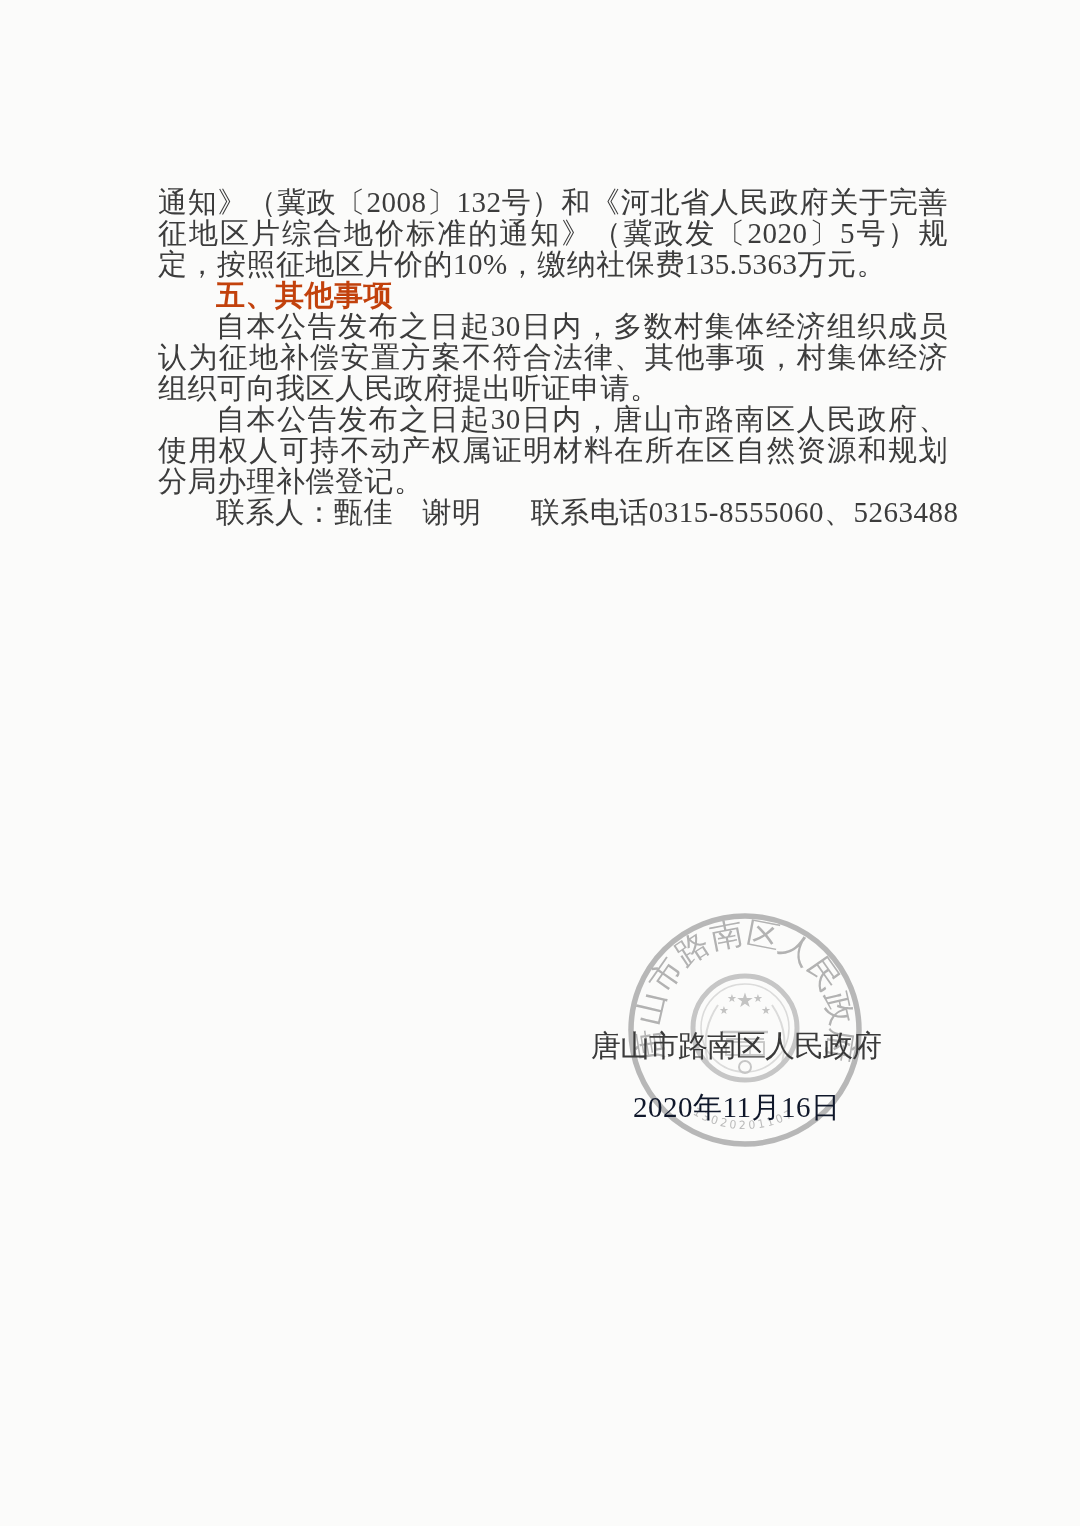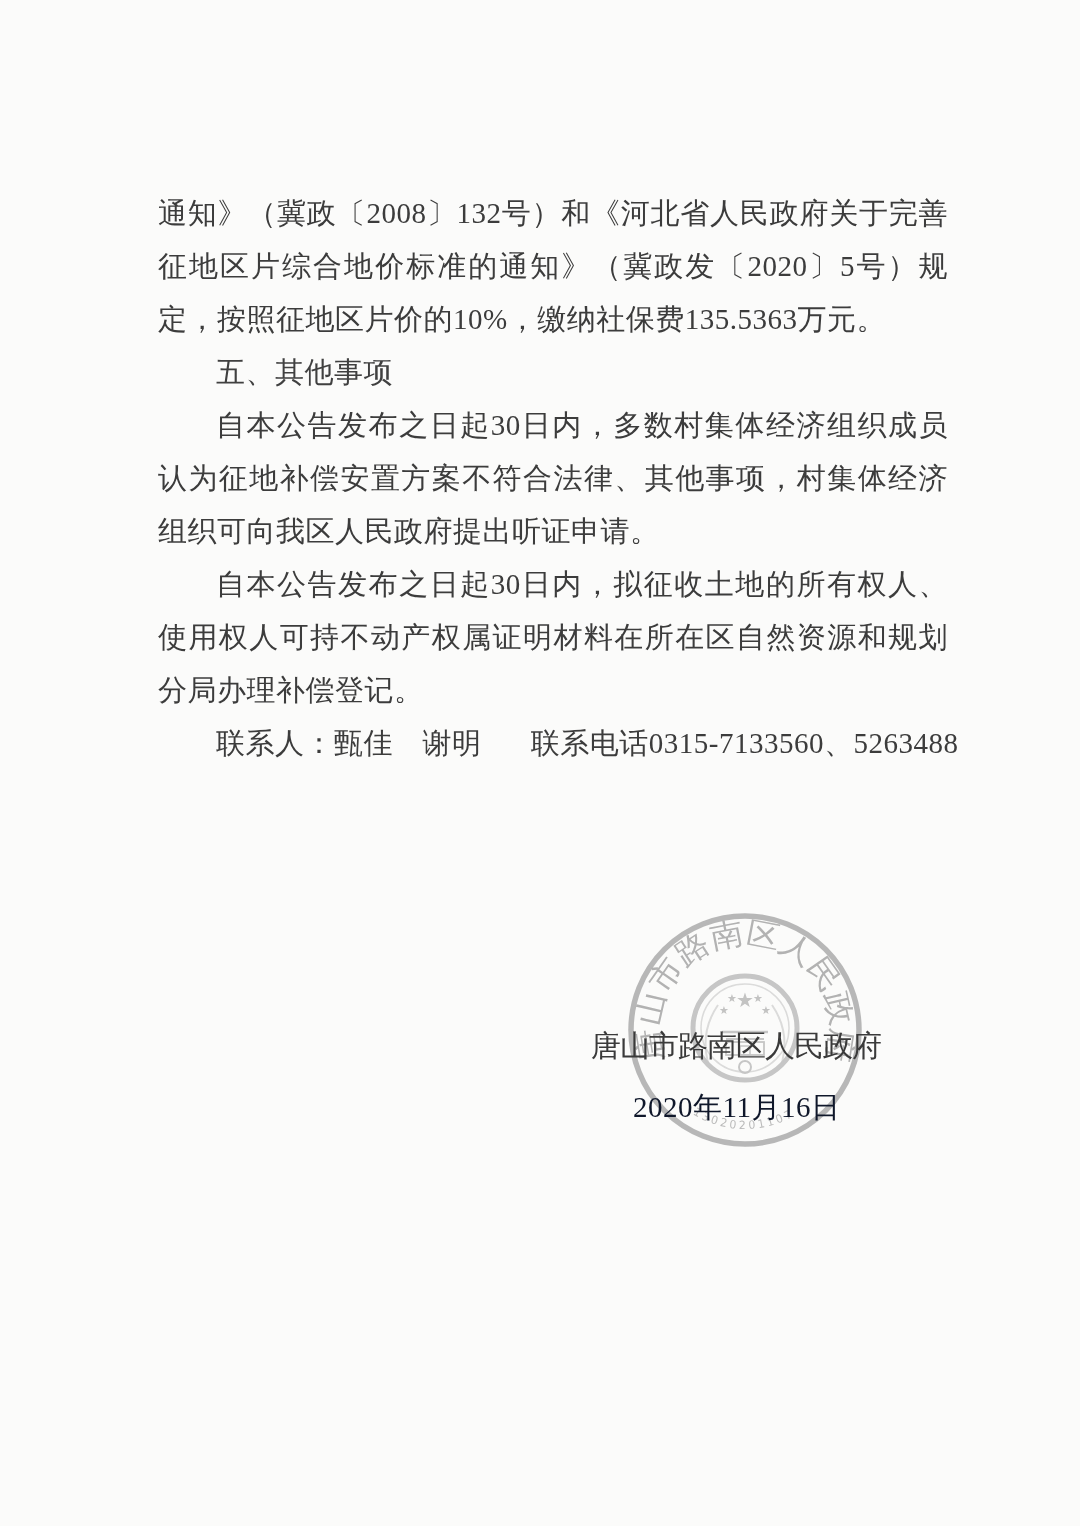--- a/index.html
+++ b/index.html
@@ -7,27 +7,27 @@
     position:relative;
     width:1080px;height:1526px;
     margin:0 auto;
     background:#fbfbfa;
     font-family:"Liberation Serif","DejaVu Serif",serif;
     color:#3c3c3c;
     overflow:hidden;
   }
   .content{
     position:absolute;left:158px;top:187px;width:790px;
-    font-size:29px;line-height:53px;
+    font-size:29px;line-height:31px;
     text-align:justify;text-justify:inter-ideograph;
     letter-spacing:0.5px;
   }
   .content p{margin:0;}
   .para-indent{text-indent:2em;}
-  .heading{font-weight:normal;color:#404040;margin:5px 0;}
+  .heading{font-weight:bold;color:#c2410c;margin:5px 0;}
   .p-registration{margin-top:6px;}
   .contact-line{margin-top:55px;white-space:nowrap;text-indent:2em;}
   .contact-phone{margin-left:1.7em;}
   .seal{position:absolute;left:626px;top:911px;width:238px;height:238px;opacity:0.92;}
   .sig-issuer{
     position:absolute;left:591px;top:1028px;
     font-size:30px;line-height:36px;letter-spacing:-1px;
     color:#3a3a3a;white-space:nowrap;
   }
   .sig-date{
@@ -78,20 +78,20 @@
 
     <text font-size="11.5" letter-spacing="3" font-family="DejaVu Sans, sans-serif" opacity="0.8" fill="#a4a4a4">
       <textPath href="#sealCodeArc" xlink:href="#sealCodeArc" startOffset="0" textLength="108" lengthAdjust="spacingAndGlyphs">13020201107</textPath>
     </text>
   </svg>
 
   <div class="content">
     <p>通知》（冀政〔2008〕132号）和《河北省人民政府关于完善征地区片综合地价标准的通知》（冀政发〔2020〕5号）规定，按照征地区片价的10%，缴纳社保费135.5363万元。</p>
     <p class="para-indent heading">五、其他事项</p>
     <p class="para-indent">自本公告发布之日起30日内，多数村集体经济组织成员认为征地补偿安置方案不符合法律、其他事项，村集体经济组织可向我区人民政府提出听证申请。</p>
-    <p class="para-indent p-registration">自本公告发布之日起30日内，拟征收土地的所有权人、使用权人可持不动产权属证明材料在所在区自然资源和规划分局办理补偿登记。</p>
-    <p class="contact-line"><span>联系人：</span><span>甄佳　谢明</span><span class="contact-phone">联系电话0315-7133560、5263488</span></p>
+    <p class="para-indent p-registration">自本公告发布之日起30日内，唐山市路南区人民政府、使用权人可持不动产权属证明材料在所在区自然资源和规划分局办理补偿登记。</p>
+    <p class="contact-line"><span>联系人：</span><span>甄佳　谢明</span><span class="contact-phone">联系电话0315-8555060、5263488</span></p>
   </div>
 
   <div class="sig-issuer">唐山市路南区人民政府</div>
   <div class="sig-date">2020年11月16日</div>
 
 </div>
 
 </body></html>

